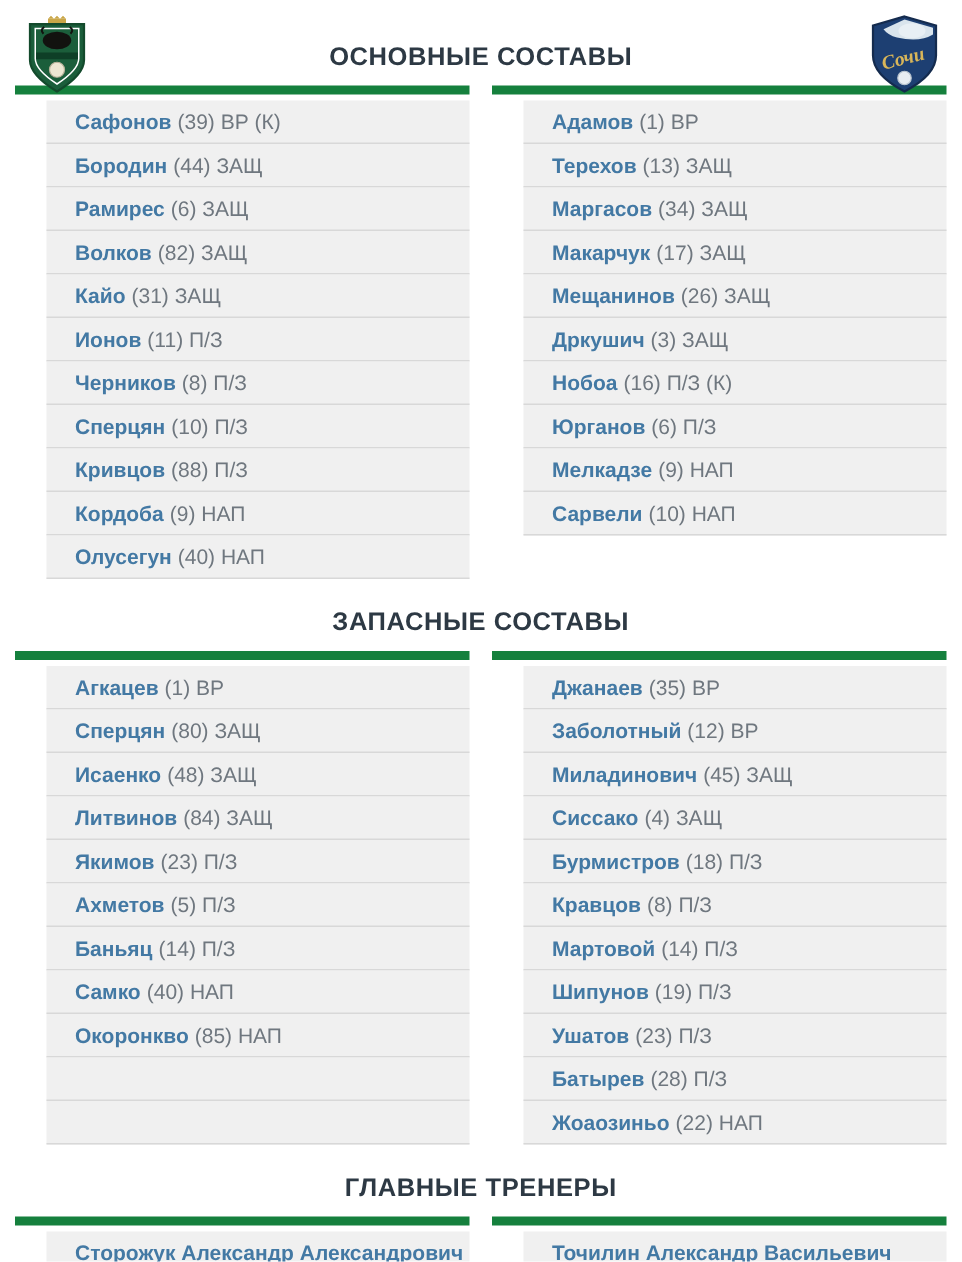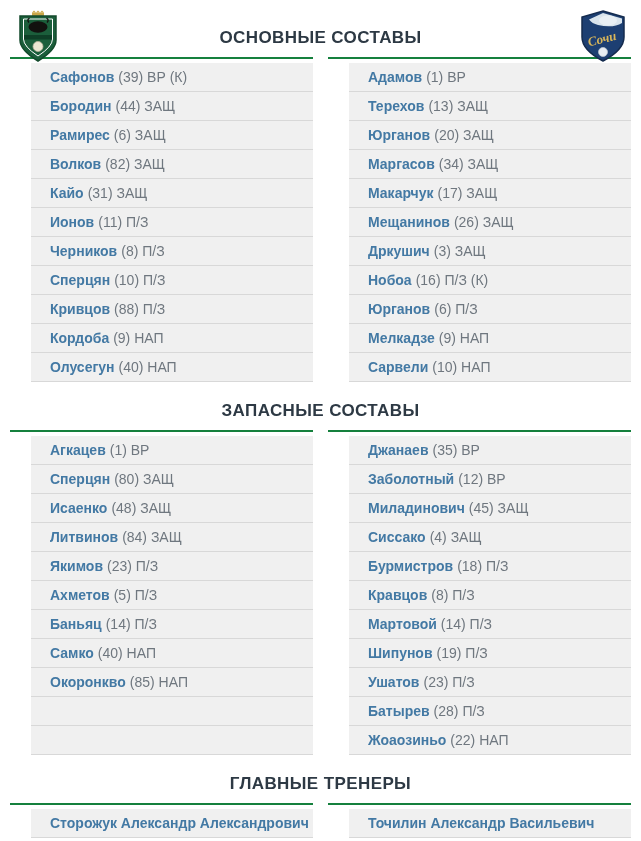--- a/index.html
+++ b/index.html
@@ -40,21 +40,21 @@
   .mid-title { margin: 19px 0 9px 0; }
 
   
   .tables-row {
     display: grid;
     grid-template-columns: 1fr 1fr;
     gap: 15px;
     padding: 0 10px;
   }
   .roster-table {
-    border-top: 2px solid #15803d;
+    border-top: 6px solid #15803d;
     padding-top: 4px;
     padding-left: 21px;
   }
   .row {
     background: #f0f0f0;
     border-bottom: 1px solid #d8d8d8;
     height: 28px;
     line-height: 28px;
     padding-left: 19px;
     font-size: 14px;
@@ -114,21 +114,20 @@
         <div class="row"><span class="pname">Ионов</span><span class="pdetails">(11) П/З</span></div>
         <div class="row"><span class="pname">Черников</span><span class="pdetails">(8) П/З</span></div>
         <div class="row"><span class="pname">Сперцян</span><span class="pdetails">(10) П/З</span></div>
         <div class="row"><span class="pname">Кривцов</span><span class="pdetails">(88) П/З</span></div>
         <div class="row"><span class="pname">Кордоба</span><span class="pdetails">(9) НАП</span></div>
         <div class="row"><span class="pname">Олусегун</span><span class="pdetails">(40) НАП</span></div>
       </div>
     <div class="roster-table">
         <div class="row"><span class="pname">Адамов</span><span class="pdetails">(1) ВР</span></div>
         <div class="row"><span class="pname">Терехов</span><span class="pdetails">(13) ЗАЩ</span></div>
-        <div class="row"><span class="pname">Юрганов</span><span class="pdetails">(20) ЗАЩ</span></div>
         <div class="row"><span class="pname">Маргасов</span><span class="pdetails">(34) ЗАЩ</span></div>
         <div class="row"><span class="pname">Макарчук</span><span class="pdetails">(17) ЗАЩ</span></div>
         <div class="row"><span class="pname">Мещанинов</span><span class="pdetails">(26) ЗАЩ</span></div>
         <div class="row"><span class="pname">Дркушич</span><span class="pdetails">(3) ЗАЩ</span></div>
         <div class="row"><span class="pname">Нобоа</span><span class="pdetails">(16) П/З (К)</span></div>
         <div class="row"><span class="pname">Юрганов</span><span class="pdetails">(6) П/З</span></div>
         <div class="row"><span class="pname">Мелкадзе</span><span class="pdetails">(9) НАП</span></div>
         <div class="row"><span class="pname">Сарвели</span><span class="pdetails">(10) НАП</span></div>
       </div>
   </div>

